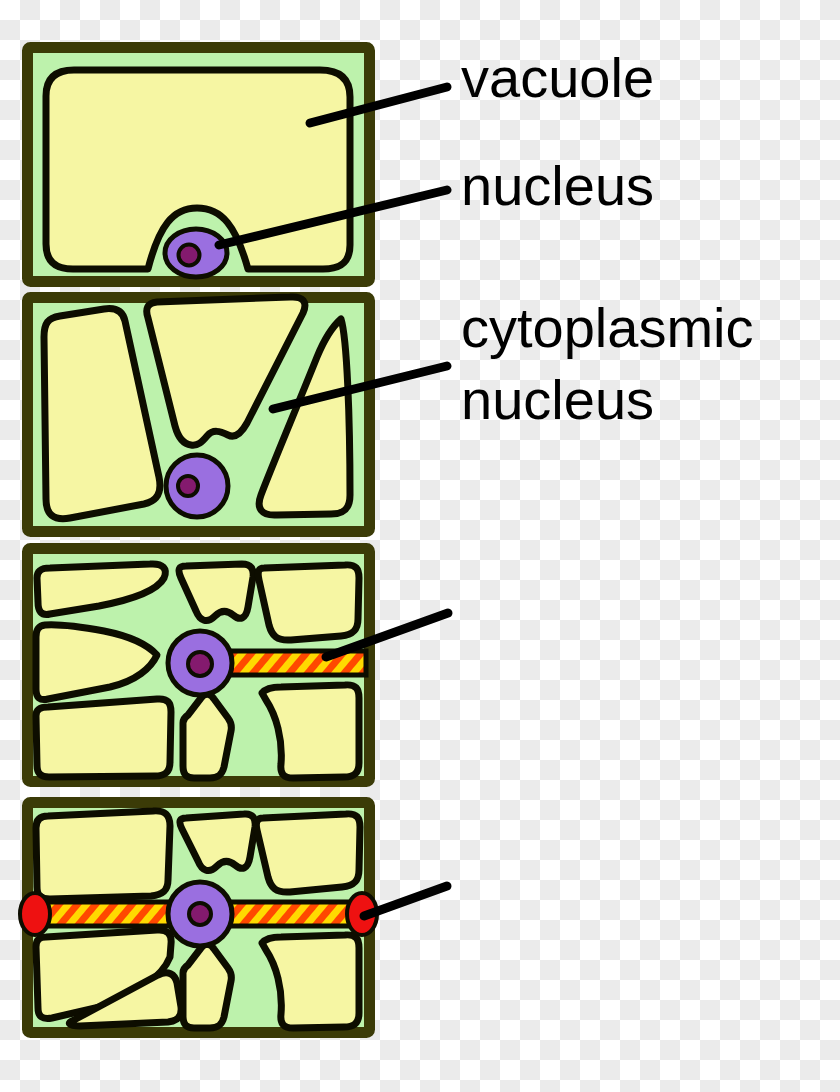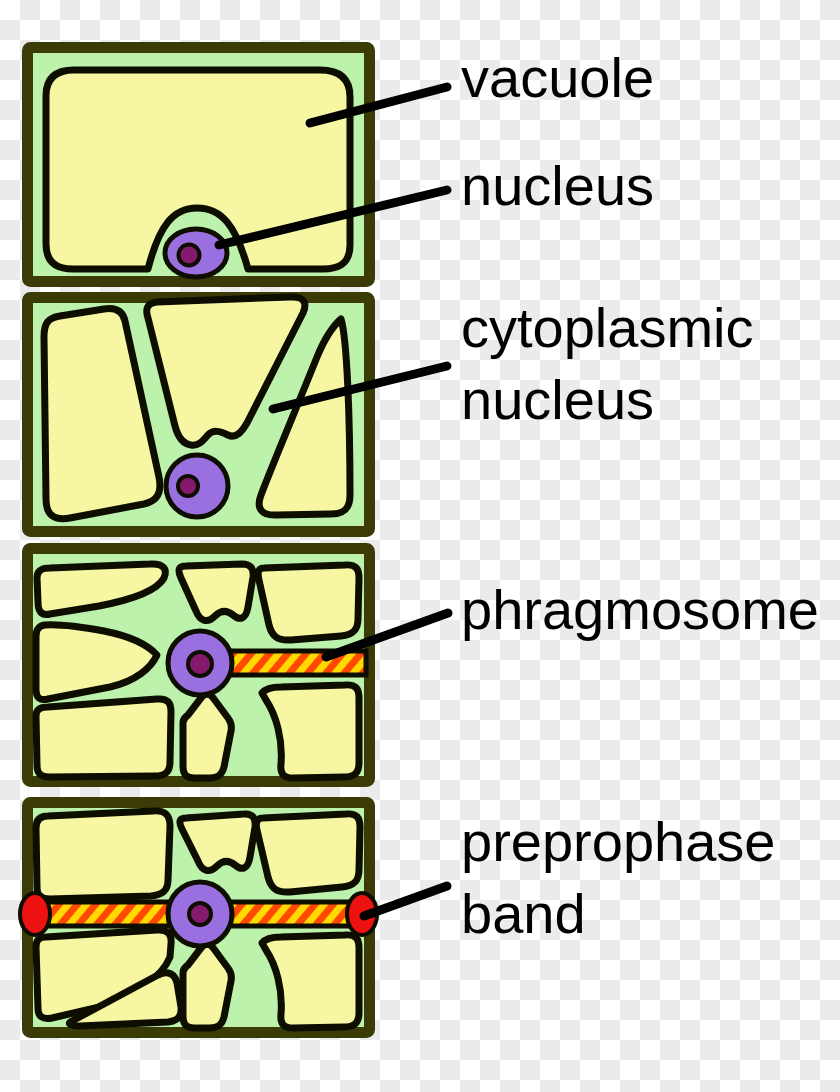--- a/index.html
+++ b/index.html
@@ -132,15 +132,13 @@
     <line class="leader" x1="310" y1="123" x2="447" y2="87"></line>
     <line class="leader" x1="219" y1="245" x2="447" y2="190"></line>
     <line class="leader" x1="273" y1="409" x2="447" y2="366"></line>
     <line class="leader" x1="326" y1="657" x2="448" y2="613"></line>
     <line class="leader" x1="364" y1="916" x2="447" y2="886"></line>
   </svg>
 
   <div class="label" style="left:461px;top:42px;">vacuole</div>
   <div class="label" style="left:461px;top:150px;">nucleus</div>
   <div class="label" style="left:461px;top:292px;width:330px;">cytoplasmic nucleus</div>
-  <div class="label" style="left:461px;top:574px;">phragmosome</div>
-  <div class="label" style="left:461px;top:806px;width:340px;">preprophase band</div>
 </div>
 
 </body></html>

